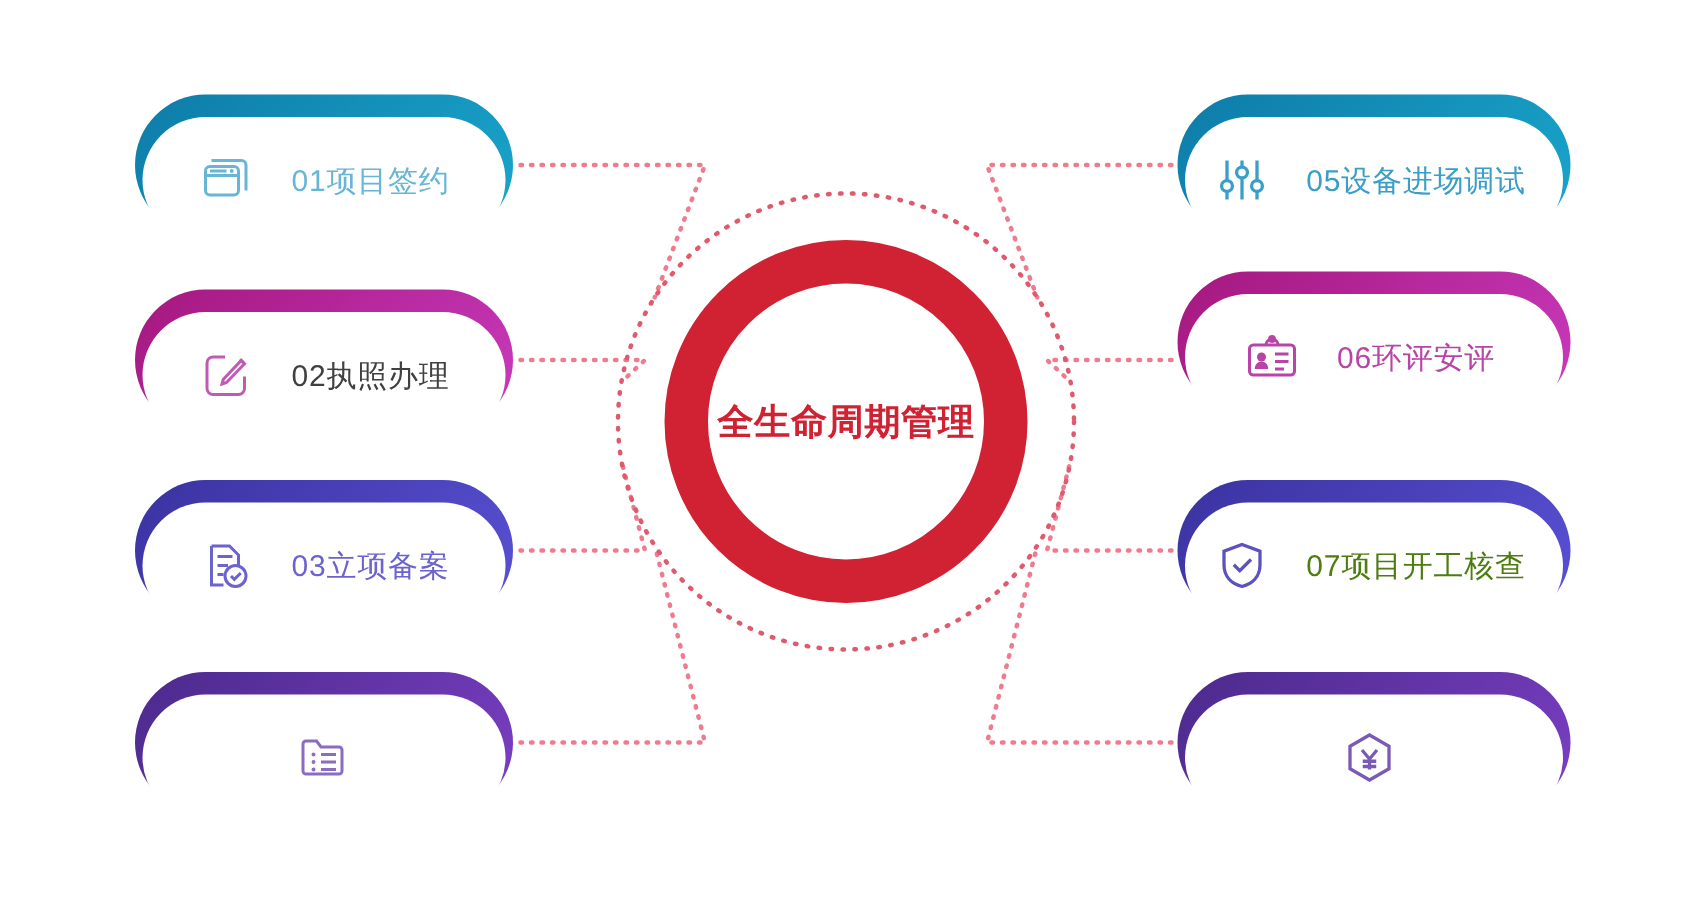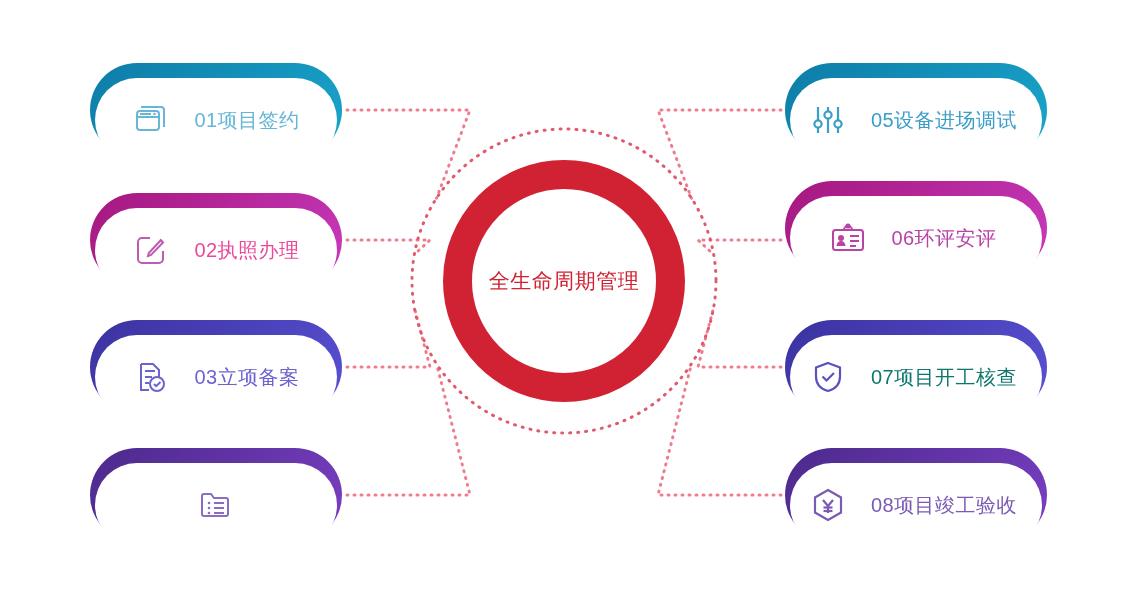--- a/index.html
+++ b/index.html
@@ -49,22 +49,22 @@
   }
   .hub-label {
     position: absolute;
     left: 0;
     top: 0;
     width: 242px;
     height: 242px;
     display: flex;
     align-items: center;
     justify-content: center;
-    font-size: 21px;
-    font-weight: normal;
+    font-size: 24px;
+    font-weight: bold;
     color: #d02233;
     letter-spacing: 0.5px;
     white-space: nowrap;
   }
 
   
   .card {
     position: absolute;
     width: 252px;
     height: 94px;
@@ -159,21 +159,21 @@
 
   <div class="card left" id="card-2" style="background: linear-gradient(135deg, rgb(165, 23, 126) 0%, rgb(201, 59, 189) 100%);">
     <div class="card-inner">
       <span class="card-icon" style="color: rgb(192, 91, 180);">
         <svg width="36" height="36" viewBox="0 0 36 36" fill="none" stroke="currentColor" stroke-width="2">
           <path d="M30 19v8a4 4 0 0 1-4 4H9a4 4 0 0 1-4-4V10a4 4 0 0 1 4-4h8"></path>
           <path d="M15 24l3-1 12-12.5-2.2-2.2L15.8 21z"></path>
           <path d="M27 7.5l2.4 2.4"></path>
         </svg>
       </span>
-      <span class="card-label" style="color: #ec4899;">02执照办理</span>
+      <span class="card-label" style="color: #404040;">02执照办理</span>
     </div>
   </div>
 
   <div class="card left" id="card-3" style="background: linear-gradient(135deg, rgb(59, 50, 160) 0%, rgb(90, 82, 214) 100%);">
     <div class="card-inner">
       <span class="card-icon" style="color: rgb(107, 99, 207);">
         <svg width="36" height="36" viewBox="0 0 36 36" fill="none" stroke="currentColor" stroke-width="2">
           <path d="M8 5h12l6 6v8"></path>
           <path d="M8 5v26h8"></path>
           <line x1="12" y1="12" x2="22" y2="12"></line>
@@ -241,32 +241,31 @@
   </div>
 
   <div class="card right" id="card-7" style="background: linear-gradient(135deg, rgb(59, 50, 160) 0%, rgb(90, 82, 214) 100%);">
     <div class="card-inner">
       <span class="card-icon" style="color: rgb(90, 82, 192);">
         <svg width="36" height="36" viewBox="0 0 36 36" fill="none" stroke="currentColor" stroke-width="2.2">
           <path d="M18 4l12 4.5v9c0 8-5.2 12.7-12 14.5C11.2 30.2 6 25.5 6 17.5v-9z"></path>
           <path d="M12.5 17.5l4 4 7.5-7.5"></path>
         </svg>
       </span>
-      <span class="card-label" style="color: #0f766e;">07项目开工核查</span>
+      <span class="card-label" style="color: #4d7c0f;">07项目开工核查</span>
     </div>
   </div>
 
   <div class="card right" id="card-8" style="background: linear-gradient(135deg, rgb(75, 42, 140) 0%, rgb(124, 63, 196) 100%);">
     <div class="card-inner">
       <span class="card-icon" style="color: rgb(122, 90, 180);">
         <svg width="36" height="36" viewBox="0 0 36 36" fill="none" stroke="currentColor" stroke-width="2.2">
           <path d="M18 3l13 7.5v15L18 33 5 25.5v-15z"></path>
           <path d="M13 13l5 6 5-6"></path>
           <line x1="18" y1="19" x2="18" y2="26"></line>
           <line x1="13.5" y1="20.5" x2="22.5" y2="20.5"></line>
           <line x1="13.5" y1="24" x2="22.5" y2="24"></line>
         </svg>
       </span>
-      <span class="card-label" style="color: rgb(122, 90, 180);">08项目竣工验收</span>
     </div>
   </div>
 
 </div>
 
 </body></html>

